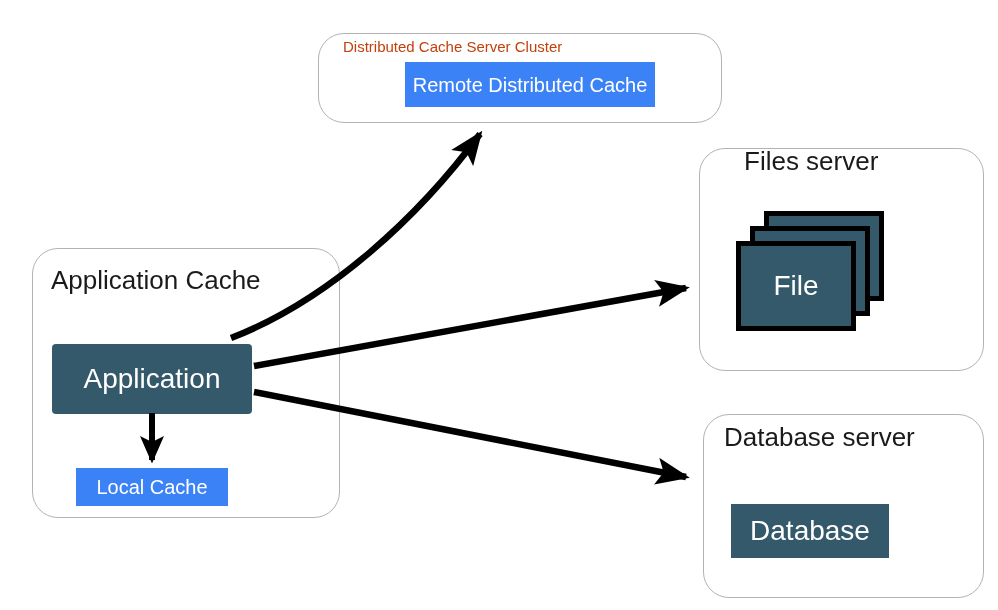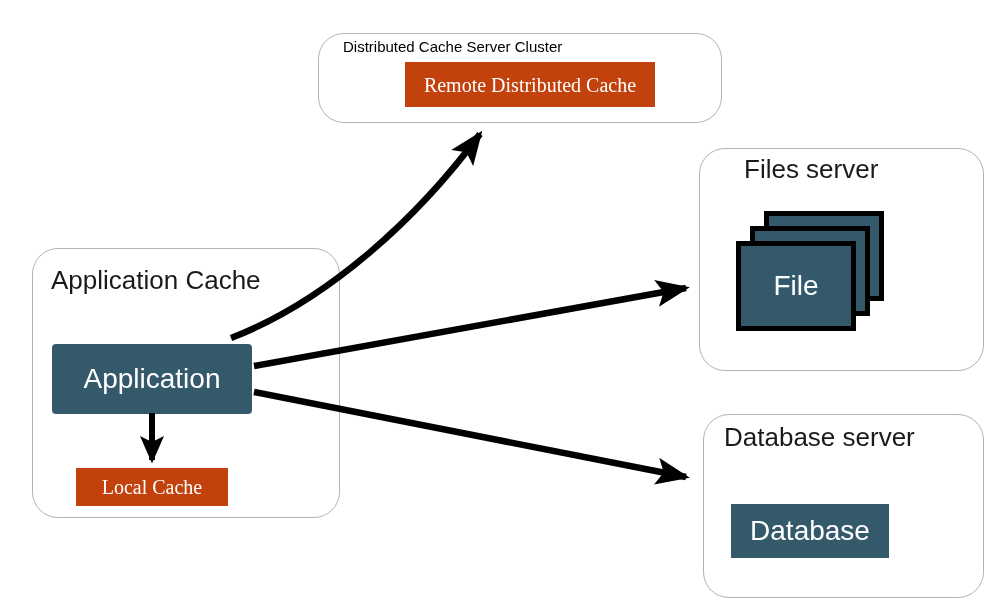--- a/index.html
+++ b/index.html
@@ -28,36 +28,36 @@
     border: 1px solid #b3b3b3;
     border-radius: 26px;
   }
   .server-title {
     position: absolute;
     color: #1a1a1a;
     white-space: nowrap;
     line-height: 1;
   }
   .server-title.small-red {
-    color: #000000;
+    color: #c2410c;
   }
 
   
   .node {
     position: absolute;
     box-sizing: border-box;
     display: flex;
     align-items: center;
     justify-content: center;
     color: #ffffff;
     white-space: nowrap;
     line-height: 1;
   }
   .node.teal     { background: #33596a; align-items: center; }
-  .node.olive    { background: #c2410c; font-family: Liberation Serif, serif; }
+  .node.olive    { background: #3b82f6; }
   .node.rounded  { border-radius: 4px; }
   .node.framed   { border: 5px solid #000000; }
 
   
   .file-layer {
     position: absolute;
     box-sizing: border-box;
     background: #33596a;
     border: 5px solid #000000;
   }
@@ -77,21 +77,21 @@
 
 <div id="canvas">
 
   <div class="server-box" style="left:318px; top:33px; width:404px; height:90px;"></div>
   <div class="server-title small-red" style="left:343px; top:39px; font-size:15px;">Distributed Cache Server Cluster</div>
   <div class="node olive" style="left:405px; top:62px; width:250px; height:45px; font-size:20px;">
     <span>Remote Distributed Cache</span>
   </div>
 
   <div class="server-box" style="left:699px; top:148px; width:285px; height:223px;"></div>
-  <div class="server-title" style="left:744px; top:156px; font-size:26px;">Files server</div>
+  <div class="server-title" style="left:744px; top:148px; font-size:26px;">Files server</div>
 
   <div>
     <div class="file-layer" style="left:764px; top:211px; width:120px; height:90px;"></div>
     <div class="file-layer" style="left:750px; top:226px; width:120px; height:90px;"></div>
     <div class="node teal framed" style="left:736px; top:241px; width:120px; height:90px; font-size:28px;">
       <span>File</span>
     </div>
   </div>
 
   <div class="server-box" style="left:703px; top:414px; width:281px; height:184px;"></div>

